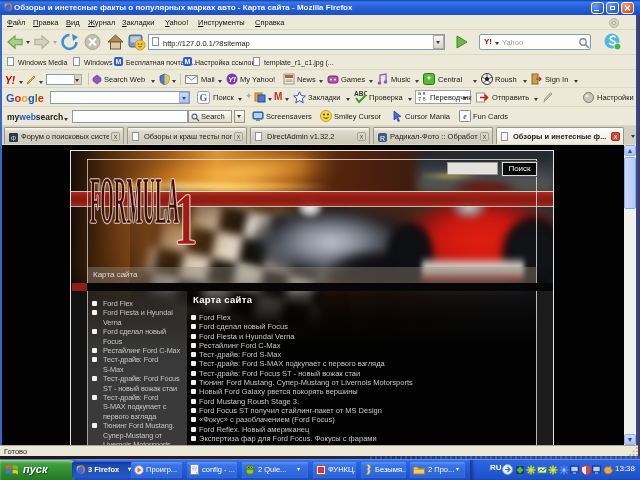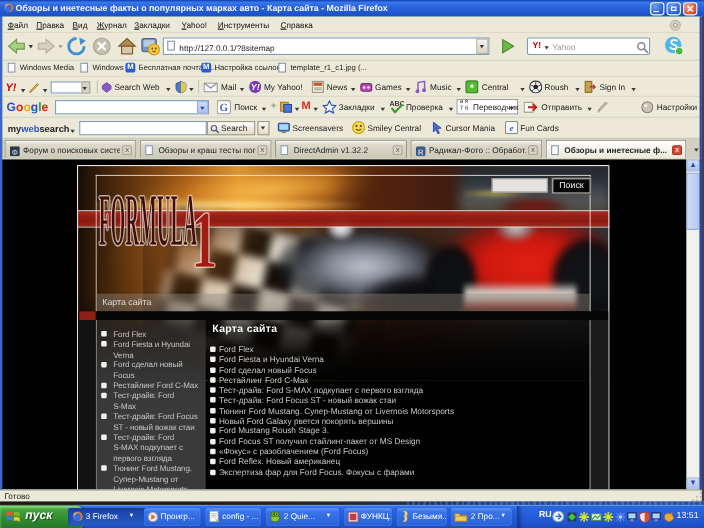--- a/index.html
+++ b/index.html
@@ -357,21 +357,21 @@
         <rect x="2" y="2" width="8" height="5" fill="#a8d8f8"></rect>
         <rect x="4" y="8" width="4" height="2" fill="#8a8678"></rect>
       </svg>
     <div class="ybtn" style="left:264px; top:5px;">Screensavers</div>
     <svg style="position:absolute;left:318px;top:3px;" width="12" height="12" viewBox="0 0 12 12">
         <circle cx="6" cy="6" r="5.5" fill="#f8d848" stroke="#c8a018"></circle>
         <circle cx="4" cy="4.5" r="0.9" fill="#333"></circle>
         <circle cx="8" cy="4.5" r="0.9" fill="#333"></circle>
         <path d="M3.5 7.5 Q6 9.5 8.5 7.5" fill="none" stroke="#333" stroke-width="0.9"></path>
       </svg>
-    <div class="ybtn" style="left:332px; top:5px;">Smiley Central</div>
+    <div class="ybtn" style="left:332px; top:5px;">Smiley Cursor</div>
     <svg style="position:absolute;left:390px;top:3px;" width="11" height="12" viewBox="0 0 11 12">
         <path d="M2 1 L9 6.5 L5.5 7 L7.5 11 L6 11.5 L4.5 7.8 L2 10 Z" fill="#4a6ad8" stroke="#1a3a98" stroke-width="0.7"></path>
       </svg>
     <div class="ybtn" style="left:403px; top:5px;">Cursor Mania</div>
     <svg style="position:absolute;left:457px;top:3px;" width="12" height="12" viewBox="0 0 12 12">
         <rect x="0.5" y="0.5" width="11" height="11" rx="1" fill="#f8f8f4" stroke="#8a8a8a"></rect>
         <text x="6" y="9" font-size="8" fill="#3a6ac8" text-anchor="middle" font-family="Liberation Serif" font-weight="bold" font-style="italic">e</text>
       </svg>
     <div class="ybtn" style="left:471px; top:5px;">Fun Cards</div>
   </div>
@@ -467,23 +467,24 @@
       <div class="sli"><i></i>Тест-драйв: Ford<br>S-Max</div>
       <div class="sli"><i></i>Тест-драйв: Ford Focus<br>ST - новый вожак стаи</div>
       <div class="sli"><i></i>Тест-драйв: Ford<br>S-MAX подкупает с<br>первого взгляда</div>
       <div class="sli"><i></i>Тюнинг Ford Mustang.<br>Супер-Mustang от<br>Livernois Motorsports</div>
     </div>
 
     <div class="abs" id="maincol">
       <div id="mainhead">Карта сайта</div>
       <div id="mainlist">
       <div class="mli"><i></i>Ford Flex</div>
+      <div class="mli"><i></i>Ford сделал новый Focus</div>
       <div class="mli"><i></i>Ford Fiesta и Hyundai Verna</div>
-      <div class="mli"><i></i>Ford сделал новый Focus</div>
       <div class="mli"><i></i>Рестайлинг Ford C-Max</div>
+      <div class="mli"><i></i>Тест-драйв: Ford S-Max</div>
       <div class="mli"><i></i>Тест-драйв: Ford S-MAX подкупает с первого взгляда</div>
       <div class="mli"><i></i>Тест-драйв: Ford Focus ST - новый вожак стаи</div>
       <div class="mli"><i></i>Тюнинг Ford Mustang. Супер-Mustang от Livernois Motorsports</div>
       <div class="mli"><i></i>Новый Ford Galaxy рвется покорять вершины</div>
       <div class="mli"><i></i>Ford Mustang Roush Stage 3.</div>
       <div class="mli"><i></i>Ford Focus ST получил стайлинг-пакет от MS Design</div>
       <div class="mli"><i></i>«Фокус» с разоблачением (Ford Focus)</div>
       <div class="mli"><i></i>Ford Reflex. Новый американец</div>
       <div class="mli"><i></i>Экспертиза фар для Ford Focus. Фокусы с фарами</div>
       </div>
@@ -515,21 +516,21 @@
   <div class="abs" id="taskbar">
     <div id="startbtn">
       <svg width="14" height="13" viewBox="0 0 14 13" style="position:absolute;left:5px;top:3px;">
           <path d="M1 3 C3 1.5 5 1.5 6.5 2.5 L6.5 6 C5 5 3 5 1 6.5 Z" fill="#e85a2a"></path>
           <path d="M7.5 2.7 C9 2 11 2 13 3.5 L13 7 C11 5.5 9 5.5 7.5 6.2 Z" fill="#7ab82a"></path>
           <path d="M1 7.5 C3 6 5 6 6.5 7 L6.5 10.5 C5 9.5 3 9.5 1 11 Z" fill="#3a7ae8"></path>
           <path d="M7.5 7.2 C9 6.5 11 6.5 13 8 L13 11.5 C11 10 9 10 7.5 10.7 Z" fill="#e8c82a"></path>
         </svg>
       <span>пуск</span>
     </div>
-    <div class="taskbtn pressed" style="left:62px; width:75px;">
+    <div class="taskbtn pressed" style="left:72px; width:75px;font-weight:bold;">
       <svg width="11" height="11" viewBox="0 0 24 24" style="position:absolute;left:3px;top:2px;">
           <circle cx="12" cy="12" r="10" fill="#3a6ae0"></circle>
           <path d="M12 2 A10 10 0 0 1 22 12 A10 10 0 0 1 12 22 C17 20 19 16 18 11 C17 7 15 4 12 2 Z" fill="#e87a1a"></path>
           <path d="M5 5 C8 3 13 3 16 6 C13 5 9 6 7 9 C5 11 5 14 7 17 C4 14 3 8 5 5 Z" fill="#f4a83a"></path>
         </svg>
       <span style="position:absolute;left:16px;">3 Firefox</span>
       <span style="position:absolute;left:56px;top:-1px;font-size:6px;">▾</span>
     </div>
     <div class="taskbtn" style="left:131px; width:51px;">
       <svg width="10" height="10" viewBox="0 0 10 10" style="position:absolute;left:3px;top:3px;">
@@ -638,17 +639,17 @@
           <path d="M5 0.5 L9.5 2 L9.5 5 C9.5 7.5 7.5 9.5 5 10 Z" fill="#d84a3a"></path>
         </svg>
       <svg width="11" height="10" style="position:absolute;left:121px;top:5px;">
           <rect x="0.5" y="1" width="8" height="6" fill="#4a6ad8" stroke="#24367a"></rect>
           <rect x="1.5" y="2" width="6" height="4" fill="#a8d8f8"></rect>
           <rect x="3" y="7" width="3" height="2" fill="#8a8aa8"></rect>
         </svg>
       <svg width="11" height="10" style="position:absolute;left:132px;top:5px;">
           <path d="M1 5 C1 2 4 1 6 2 L8 1 L8 3.5 C10 4.5 10 7 8 8 L6 9 C4 9.5 1 8 1 5 Z" fill="#e8a83a" stroke="#a8681a" stroke-width="0.7"></path>
         </svg>
-      <span id="clock">13:51</span>
+      <span id="clock">13:38</span>
     </div>
   </div>
 
 </div>
 
 </body></html>

